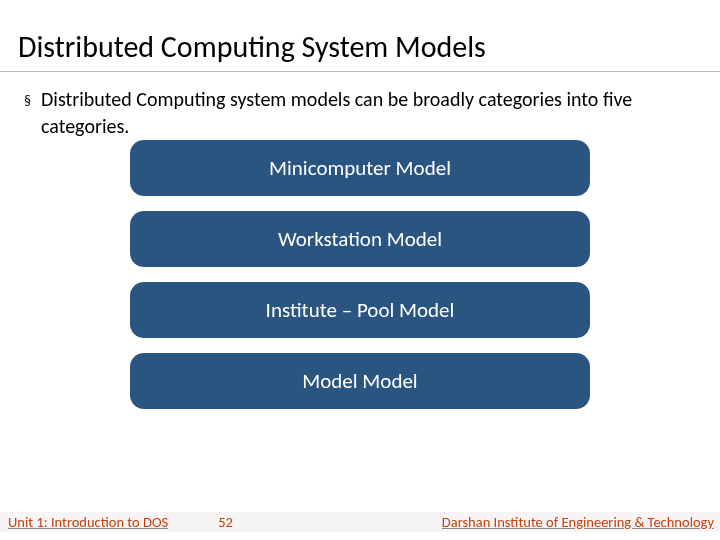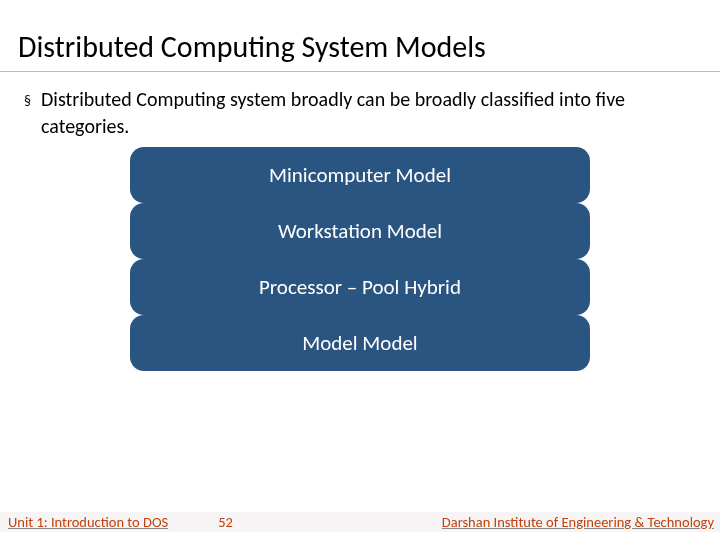--- a/index.html
+++ b/index.html
@@ -31,23 +31,24 @@
   }
   .bullet-mark {
     font-size: 14px;
     margin-top: 6px;
     flex: 0 0 auto;
   }
   .bullet-text {
     flex: 1 1 auto;
   }
   .models {
-    margin-top: 7px;
+    margin-top: 0;
     display: flex;
     flex-direction: column;
+    gap: 15px;
     align-items: center;
   }
   .model-box {
     width: 460px;
     height: 56px;
     background: #2a5580;
     border-radius: 14px;
     color: #fff;
     font-size: 21px;
     display: flex;
@@ -84,27 +85,27 @@
   }
 </style>
 </head>
 <body>
 
 <div class="title">Distributed Computing System Models</div>
 
 <div class="body">
   <div class="bullet-row">
     <span class="bullet-mark">§</span>
-    <span class="bullet-text">Distributed Computing system broadly can be broadly classified into five categories.</span>
+    <span class="bullet-text">Distributed Computing system models can be broadly categories into five categories.</span>
   </div>
 
   <div class="models">
     <div class="model-box">Minicomputer Model</div>
     <div class="model-box">Workstation Model</div>
-    <div class="model-box">Processor – Pool Hybrid</div>
+    <div class="model-box">Institute – Pool Model</div>
     <div class="model-box">Model Model</div>
   </div>
 </div>
 
 <div class="footer">
   <span class="footer-left">Unit 1: Introduction to DOS</span>
   <span class="footer-center">52</span>
   <span class="footer-right">Darshan Institute of Engineering &amp; Technology</span>
 </div>
 

